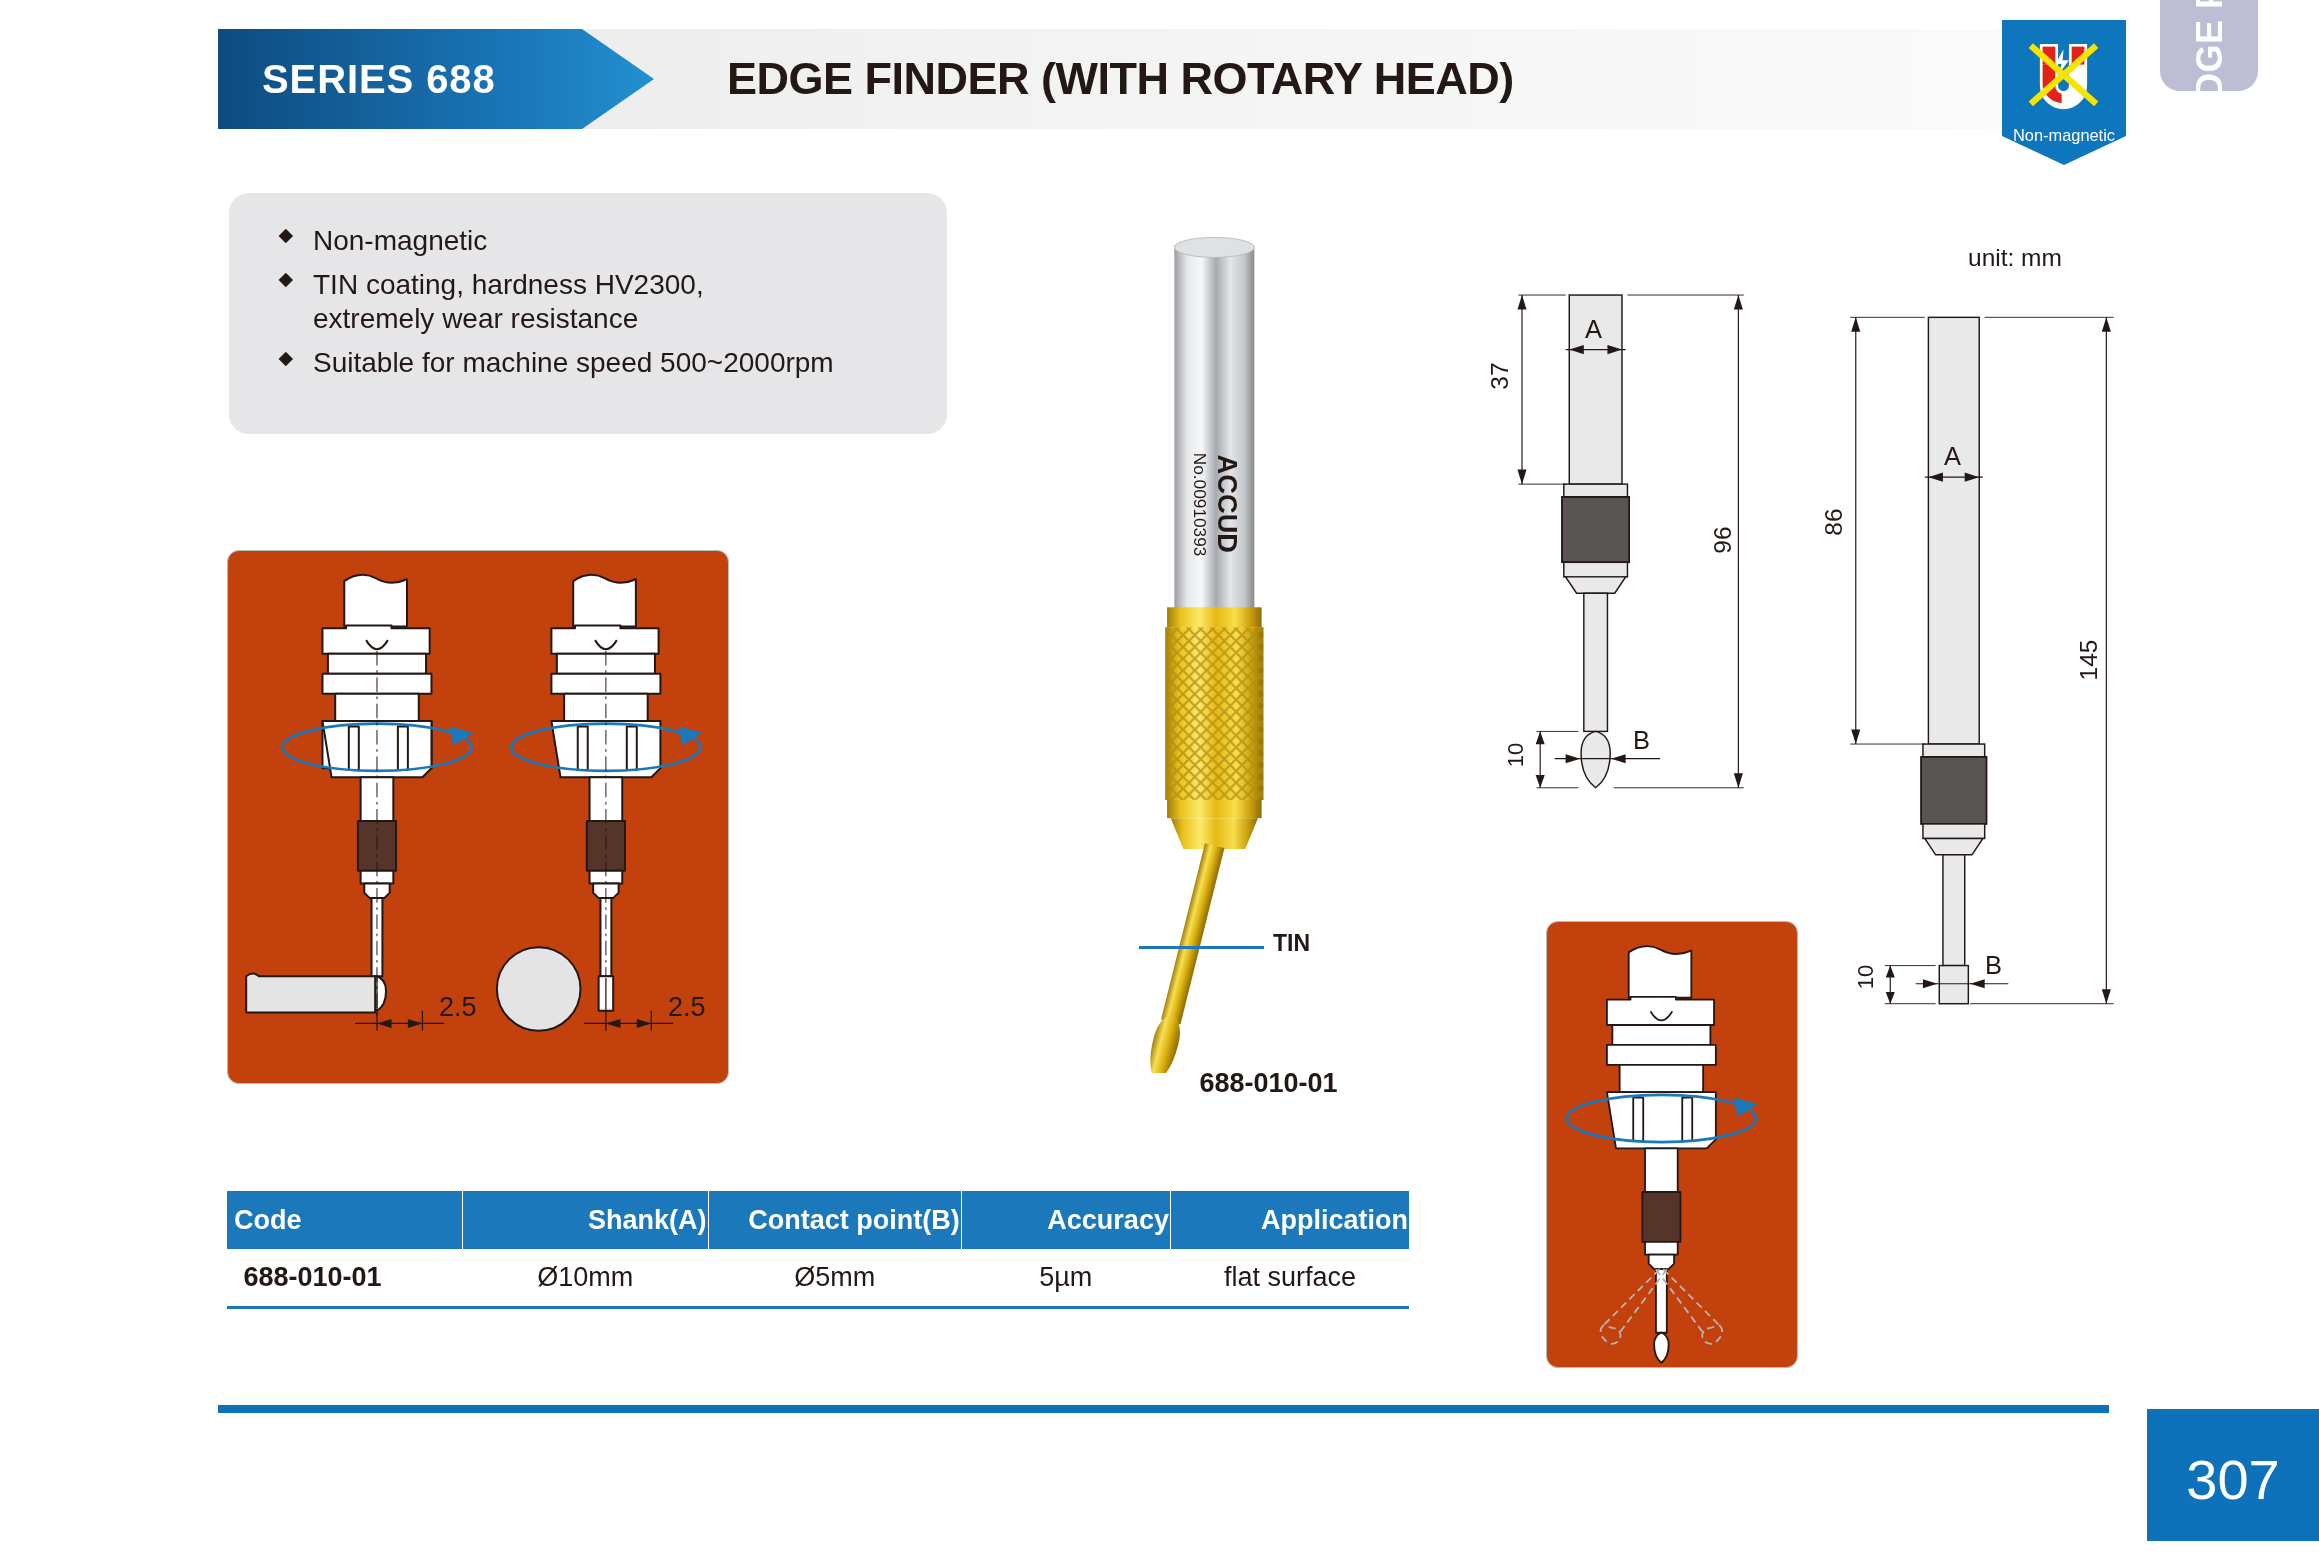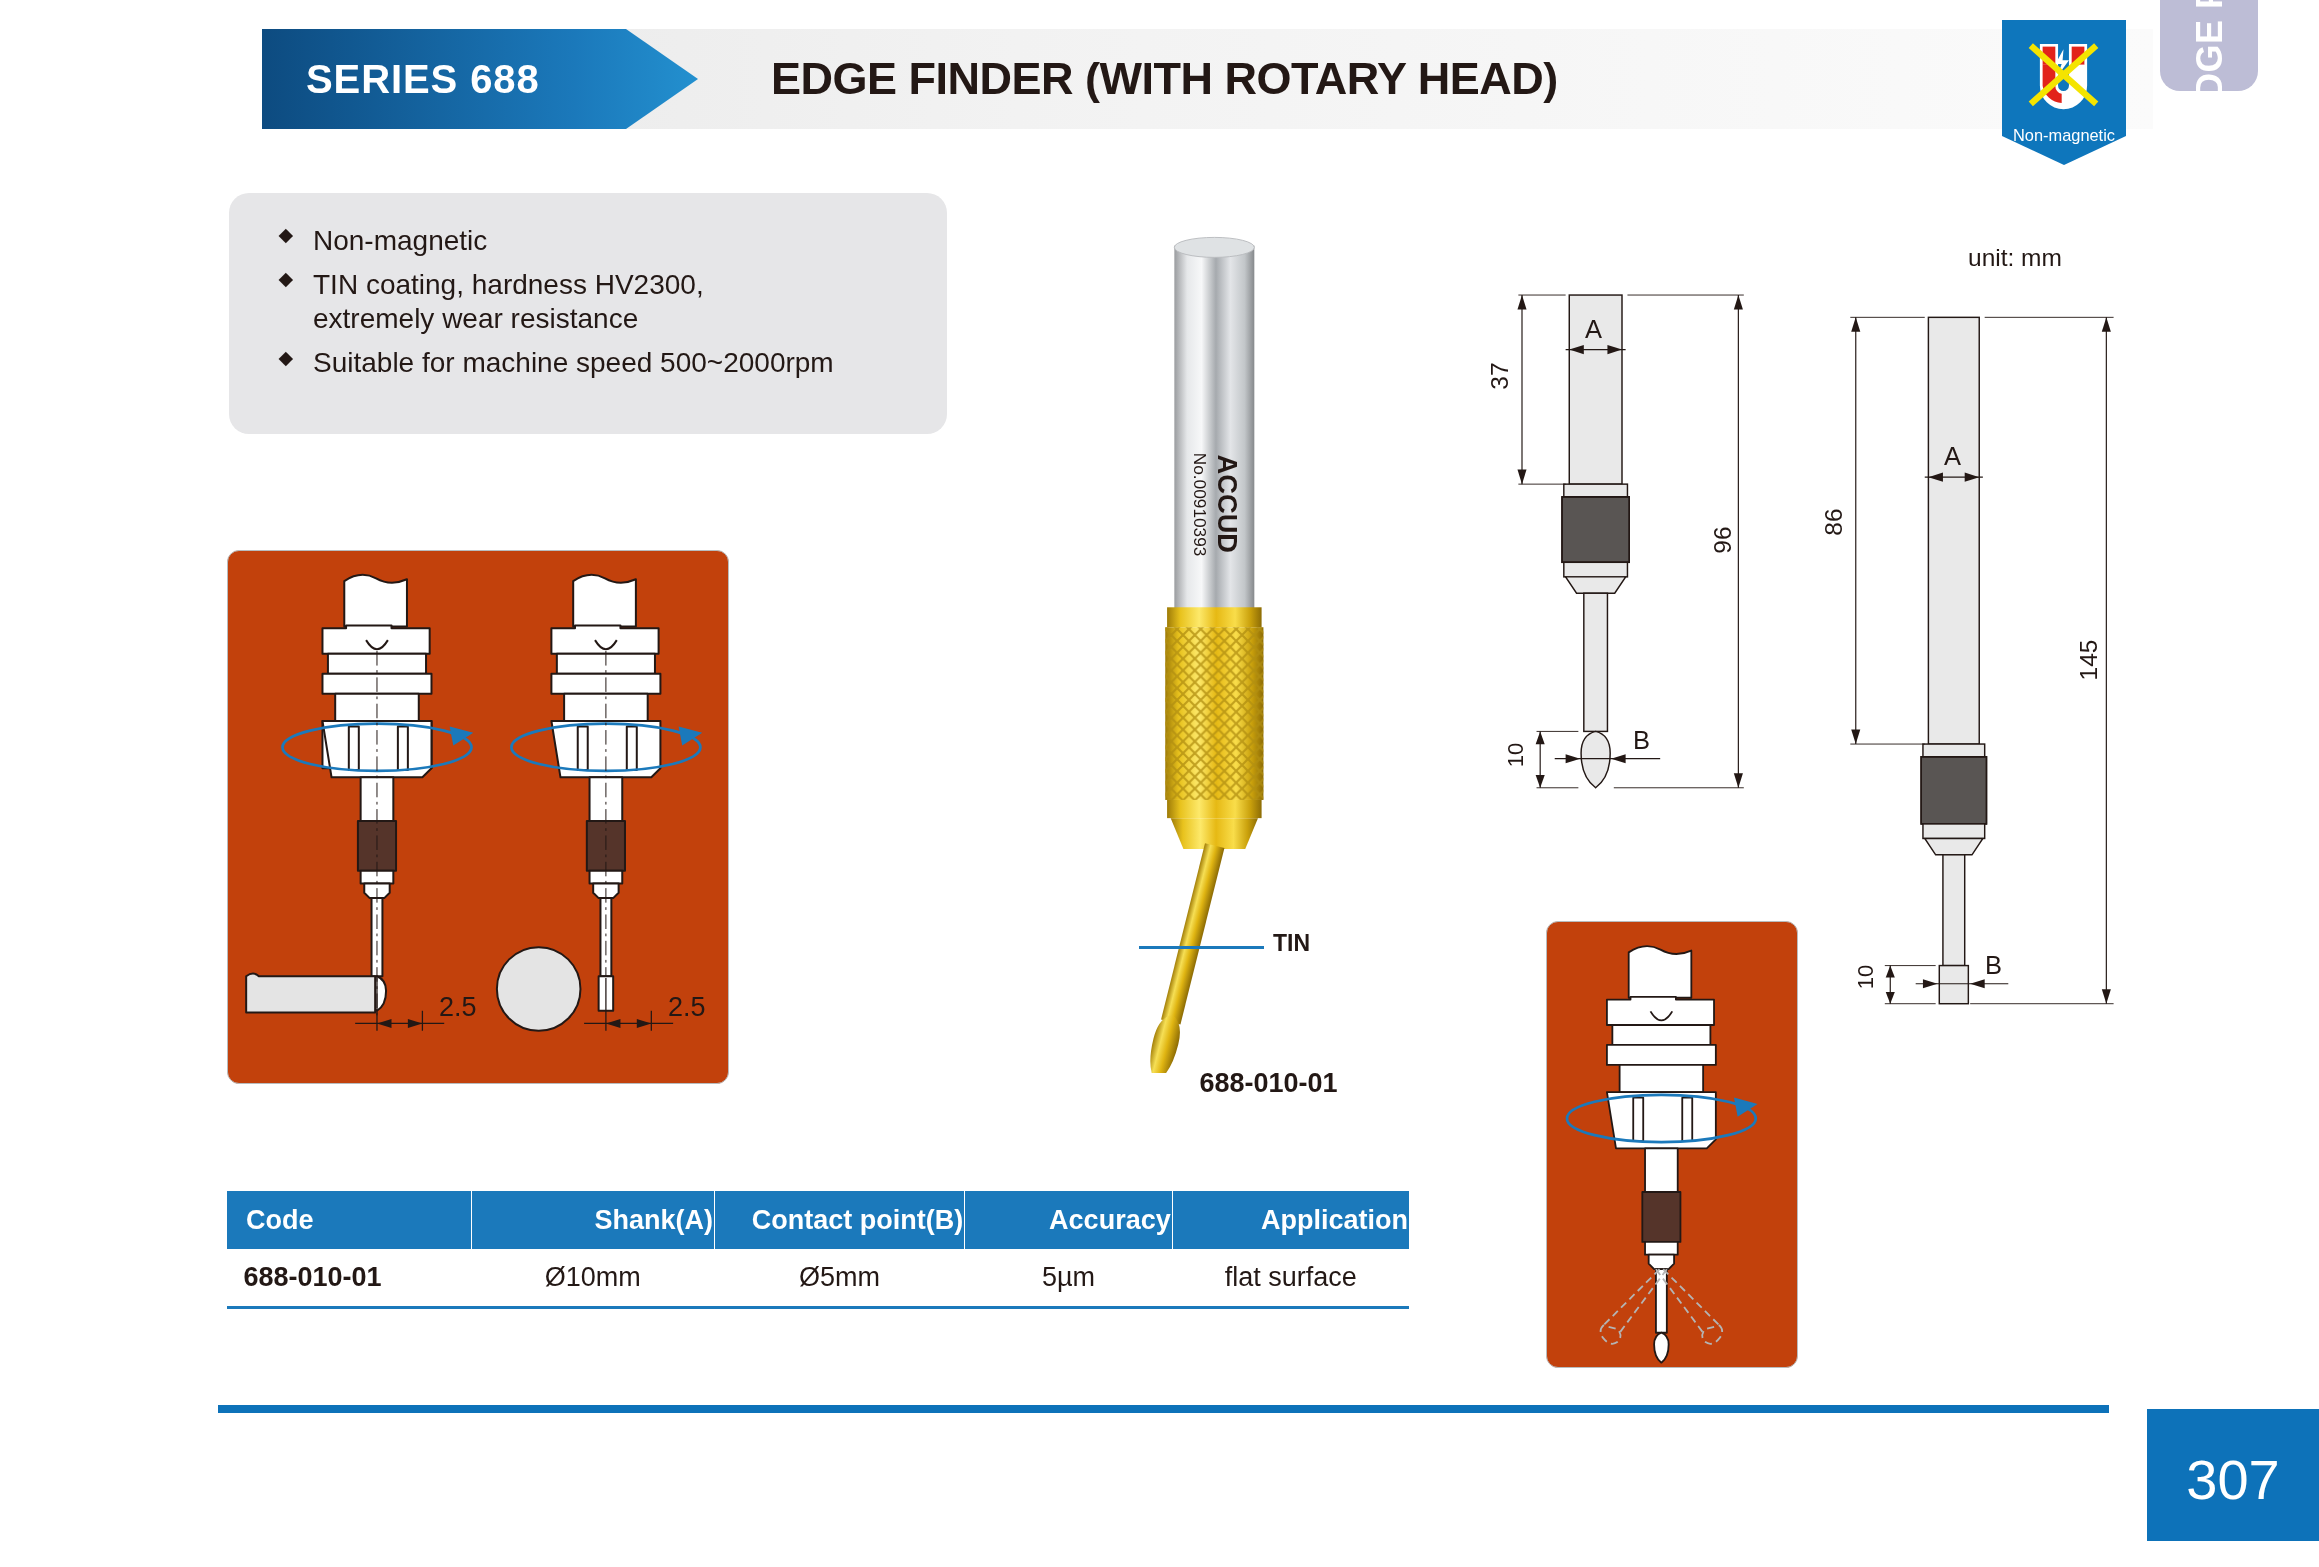--- a/index.html
+++ b/index.html
@@ -9,21 +9,21 @@
   
   #side-tab{position:absolute;left:2160px;top:-78px;width:98px;height:169px;
             background:#bdbdd6;border-radius:0 0 20px 20px;overflow:hidden;}
   #side-tab .tab-text{position:absolute;left:-55px;top:76px;width:209px;
             transform:rotate(-90deg);transform-origin:center center;
             color:#fff;font-weight:bold;font-size:36px;letter-spacing:0.5px;
             white-space:nowrap;text-align:center;}
 
   
   #header{position:absolute;left:218px;top:29px;width:1891px;height:100px;
-          background:linear-gradient(to right,#e9e9e9 0%,#f2f2f2 40%,#fbfbfb 100%);margin-left:44px;}
+          background:linear-gradient(to right,#e9e9e9 0%,#f2f2f2 40%,#fbfbfb 100%);}
   #series-badge{position:absolute;left:0;top:0;width:436px;height:100px;
           background:linear-gradient(to right,#0d4b80 0%,#1b79bb 72%,#2390cf 100%);
           clip-path:polygon(0 0,364px 0,436px 50px,364px 100px,0 100px);
           display:flex;align-items:center;}
   #series-badge .txt{color:#fff;font-size:40px;font-weight:bold;
           letter-spacing:0.9px;padding-left:44px;}
   #header-title{position:absolute;left:509px;top:0;height:100px;
           display:flex;align-items:center;font-size:45px;font-weight:bold;
           letter-spacing:-0.5px;color:#231815;white-space:nowrap;}
 
@@ -376,21 +376,21 @@
         <path d="M120 382 L172 452"></path>
         <path d="M190 444 q6 6 0 14 q-8 10 -16 4 q-6 -6 0 -14 Z"></path>
       </g>
     </g>
   </svg>
 </div>
 
 <table id="spec-table">
   <thead>
     <tr>
-      <th class="col-code" style="text-align:left;padding-left:19px;">Code</th>
+      <th class="col-code" style="text-align:left;padding-left:7px;">Code</th>
       <th class="col-shank">Shank(A)</th>
       <th class="col-cp">Contact point(B)</th>
       <th class="col-acc">Accuracy</th>
       <th class="col-app">Application</th>
     </tr>
   </thead>
   <tbody>
     <tr>
       <td class="code-cell">688-010-01</td>
       <td>Ø10mm</td>

